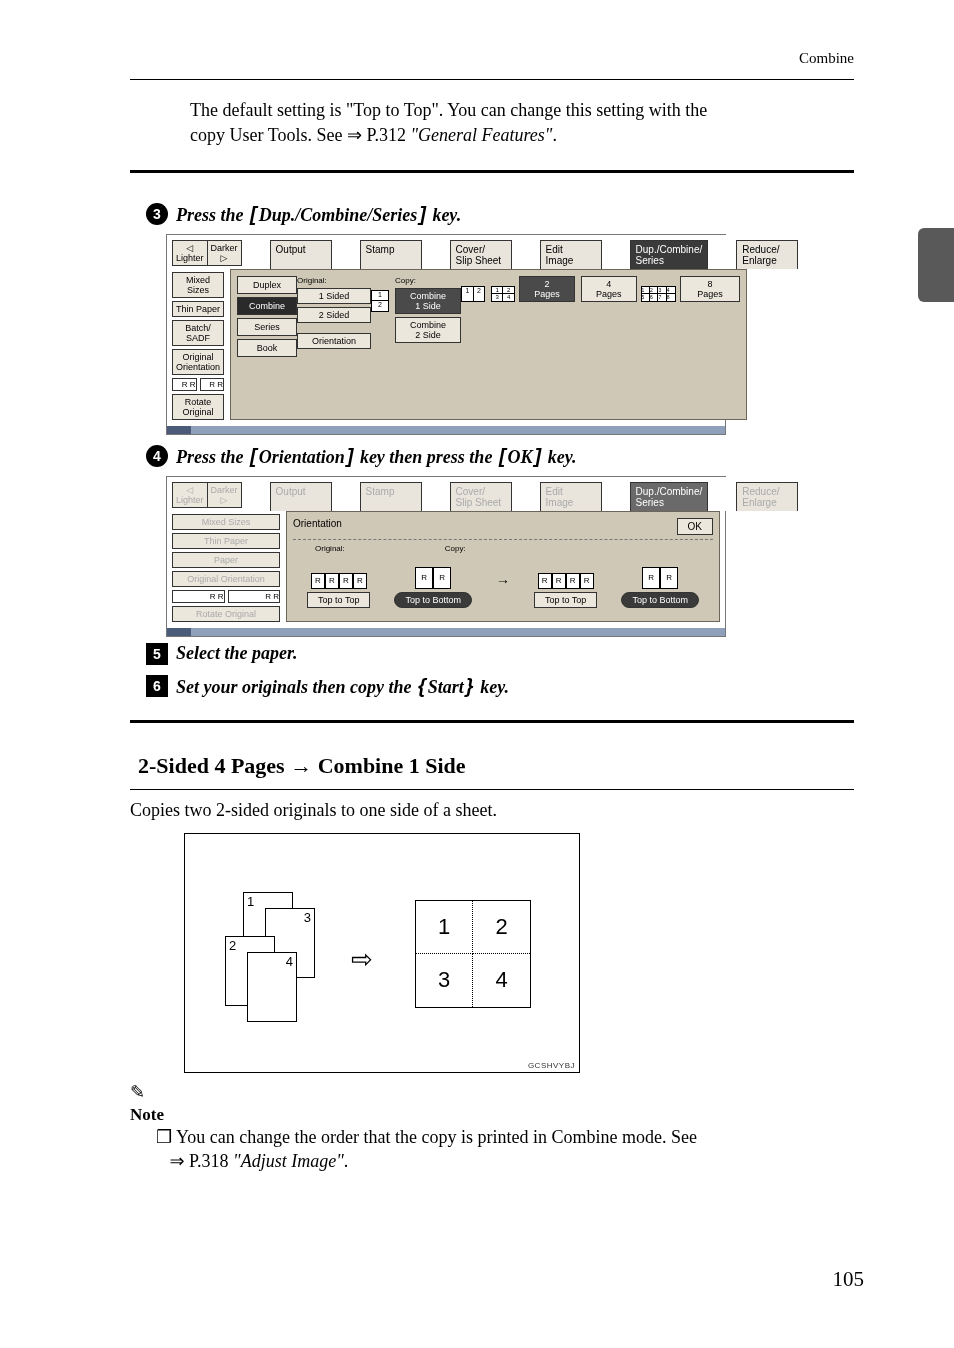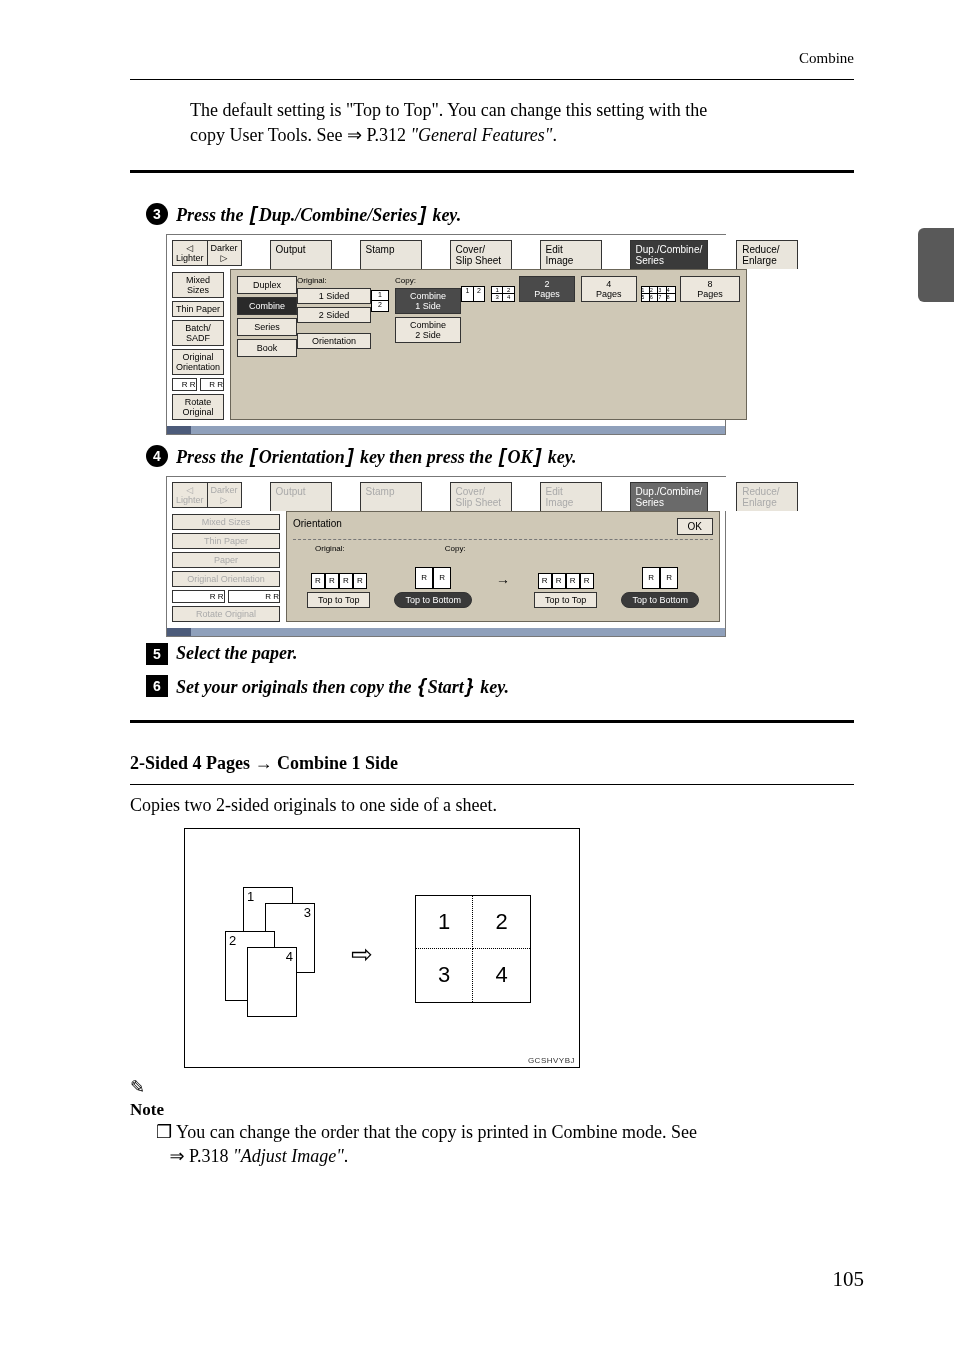--- a/index.html
+++ b/index.html
@@ -81,21 +81,21 @@
     .orient-label.wide { padding:2px 10px;}
     .arrow-sym { font-size:14px; align-self:center; padding-bottom:16px;}
 
     .tab-black {
       position: absolute; right: 0; top: 228px;
       width: 36px; height: 74px; background: #595959;
       border-top-left-radius: 6px; border-bottom-left-radius: 6px;
     }
 
     .selectpaper { margin-top: 6px; }
-    .section-head { font-weight: bold; font-size: 18px; margin: 30px 0 6px 0;}
+    .section-head { font-weight: bold; font-size: 22px; margin: 30px 0 6px 8px;}
     .section-text { font-size: 18px; margin-bottom: 12px; }
     .diagram-box {
       width: 396px; height: 240px; border: 1px solid #000; margin: 6px 0 4px 54px;
       position: relative; background:#fff;
     }
     .diag-left {
       position:absolute; left:40px; top:58px; width:100px; height:120px;
     }
     .sheet { position:absolute; border:1px solid #000; background:#fff; width:50px; height:70px;}
     .sheet .num { position:absolute; left:3px; top:1px; font-size:13px; font-family: Arial, sans-serif;}

